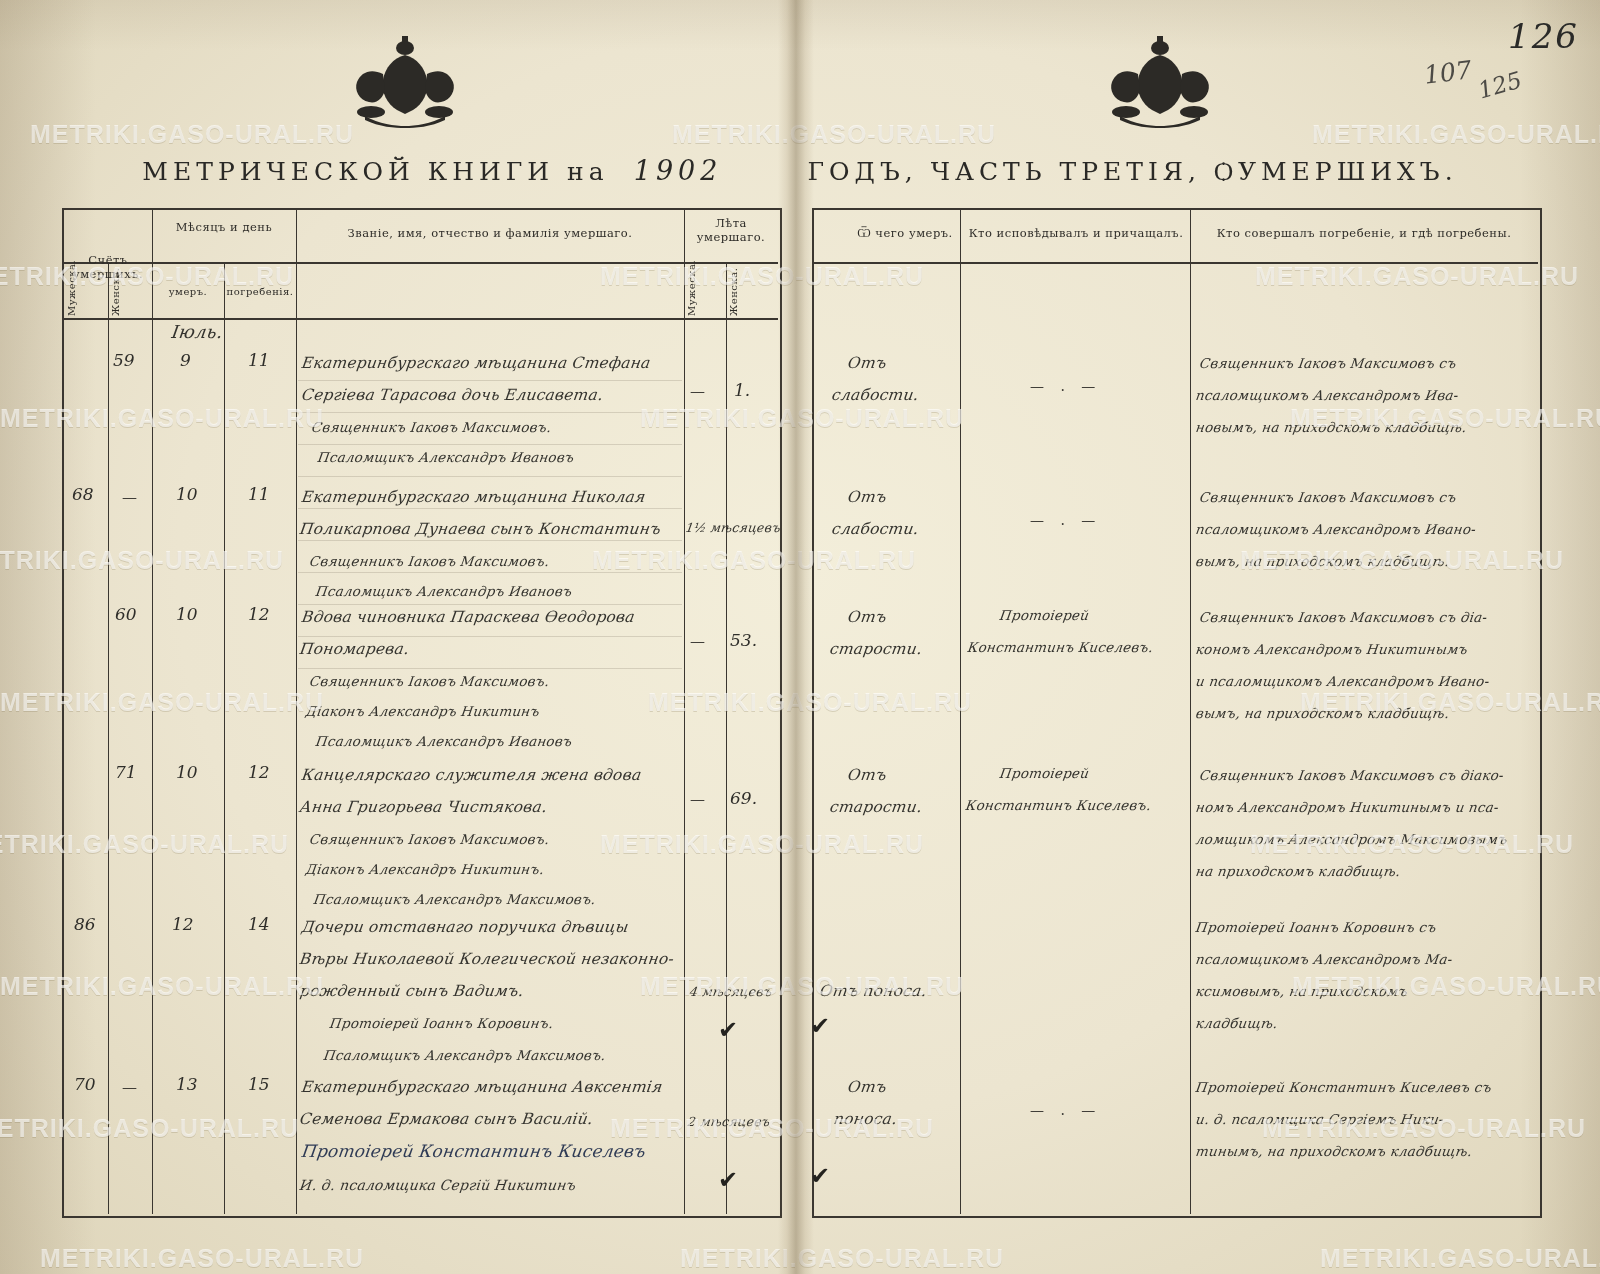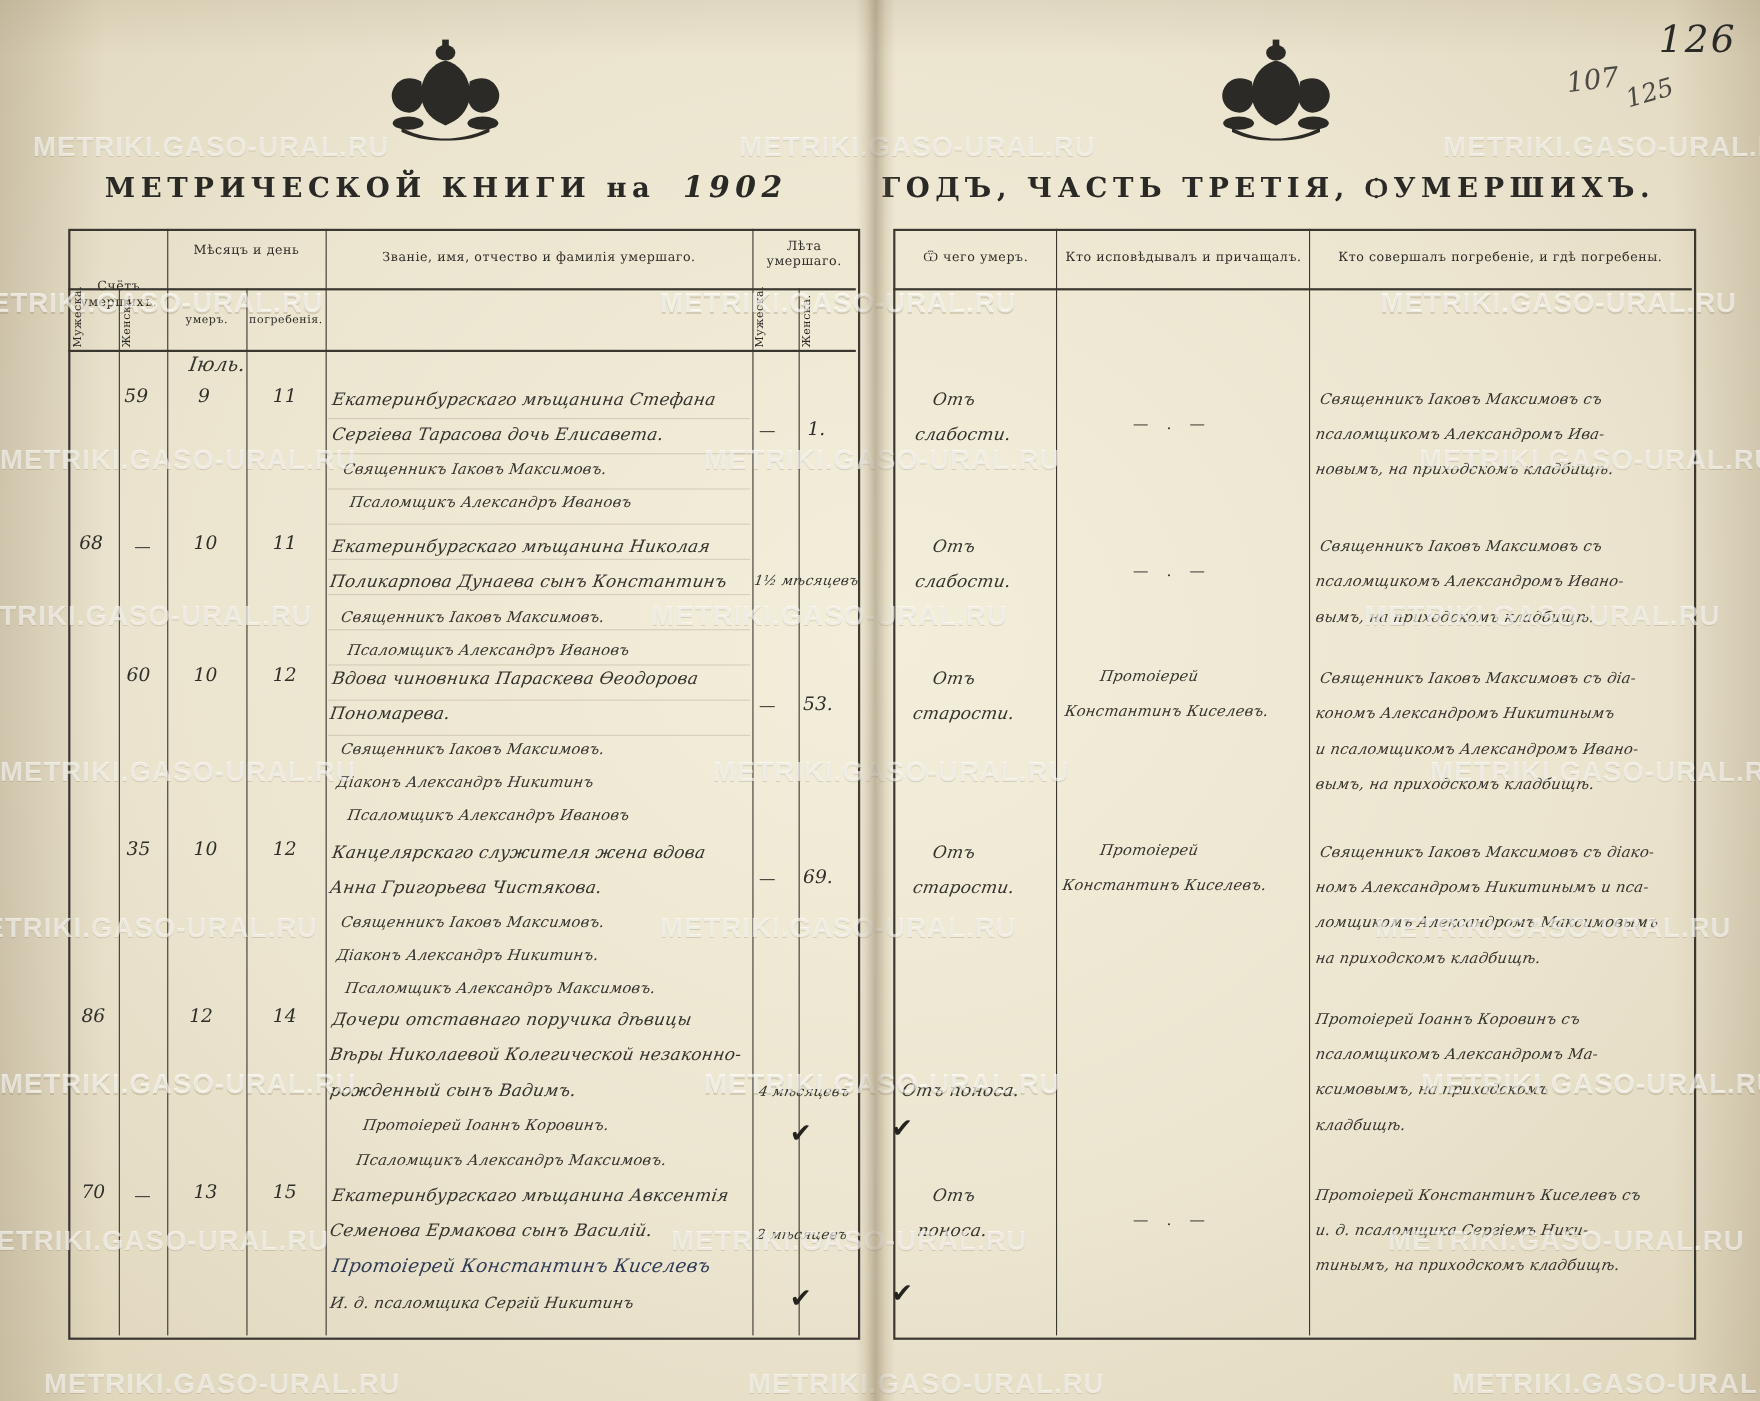--- a/index.html
+++ b/index.html
@@ -45,21 +45,21 @@
   #titleline{
     position:absolute;left:0;right:0;top:155px;height:46px;
     text-align:center;
     z-index:4;
   }
   #titleline span{
     font-family:"DejaVu Serif", serif;
     font-size:25px;
     letter-spacing:5px;
     color:#2a2926;
-    font-weight:700;
+    font-weight:400;
   }
   .yearbox{
     display:inline-block;
     font-style:italic;
     letter-spacing:1px;
     font-weight:400;
   }
   
   .crest{position:absolute;width:120px;height:100px;z-index:4;}
   
@@ -190,21 +190,21 @@
   </div>
   <div class="colhead sm" style="left:728px;top:272px;width:48px;writing-mode:vertical-rl;transform:rotate(180deg);height:44px;">
     <span>Женска.</span>
   </div>
 
   <div class="frame" style="left:812px;top:208px;width:726px;height:1006px;"></div>
   <div class="vline" style="left:960px;top:208px;height:1006px;"></div>
   <div class="vline" style="left:1190px;top:208px;height:1006px;"></div>
   <div class="hline thick" style="left:812px;top:262px;width:726px;"></div>
 
-  <div class="colhead" style="left:814px;top:226px;width:146px;">
+  <div class="colhead" style="left:832px;top:226px;width:146px;">
     <span>Ѿ чего умеръ.</span>
   </div>
   <div class="colhead" style="left:962px;top:226px;width:228px;">
     <span>Кто исповѣдывалъ и причащалъ.</span>
   </div>
   <div class="colhead" style="left:1192px;top:226px;width:344px;">
     <span>Кто совершалъ погребеніе, и гдѣ погребены.</span>
   </div>
 
   <div class="ruled" style="left:298px;top:380px;width:384px;"></div>
@@ -264,21 +264,21 @@
   <div class="num" style="left:730px;top:630px;">53.</div>
   <div class="script c" style="left:848px;top:602px;">Отъ</div>
   <div class="script c" style="left:830px;top:634px;">старости.</div>
   <div class="script sm" style="left:1000px;top:600px;">Протоіерей</div>
   <div class="script sm" style="left:968px;top:632px;">Константинъ Киселевъ.</div>
   <div class="script sm" style="left:1200px;top:602px;">Священникъ Іаковъ Максимовъ съ діа-</div>
   <div class="script sm" style="left:1196px;top:634px;">кономъ Александромъ Никитинымъ</div>
   <div class="script sm" style="left:1196px;top:666px;">и псаломщикомъ Александромъ Ивано-</div>
   <div class="script sm" style="left:1196px;top:698px;">вымъ, на приходскомъ кладбищѣ.</div>
 
-  <div class="num" style="left:115px;top:762px;">35</div>
+  <div class="num" style="left:115px;top:762px;">71</div>
   <div class="num" style="left:176px;top:762px;">10</div>
   <div class="num" style="left:248px;top:762px;">12</div>
   <div class="script" style="left:302px;top:760px;">Канцелярскаго служителя жена вдова</div>
   <div class="script" style="left:300px;top:792px;">Анна Григорьева Чистякова.</div>
   <div class="script sm" style="left:310px;top:824px;">Священникъ Іаковъ Максимовъ.</div>
   <div class="script sm" style="left:306px;top:854px;">Діаконъ Александръ Никитинъ.</div>
   <div class="script sm" style="left:314px;top:884px;">Псаломщикъ Александръ Максимовъ.</div>
   <div class="dash" style="left:690px;top:790px;">—</div>
   <div class="num" style="left:730px;top:788px;">69.</div>
   <div class="script c" style="left:848px;top:760px;">Отъ</div>

